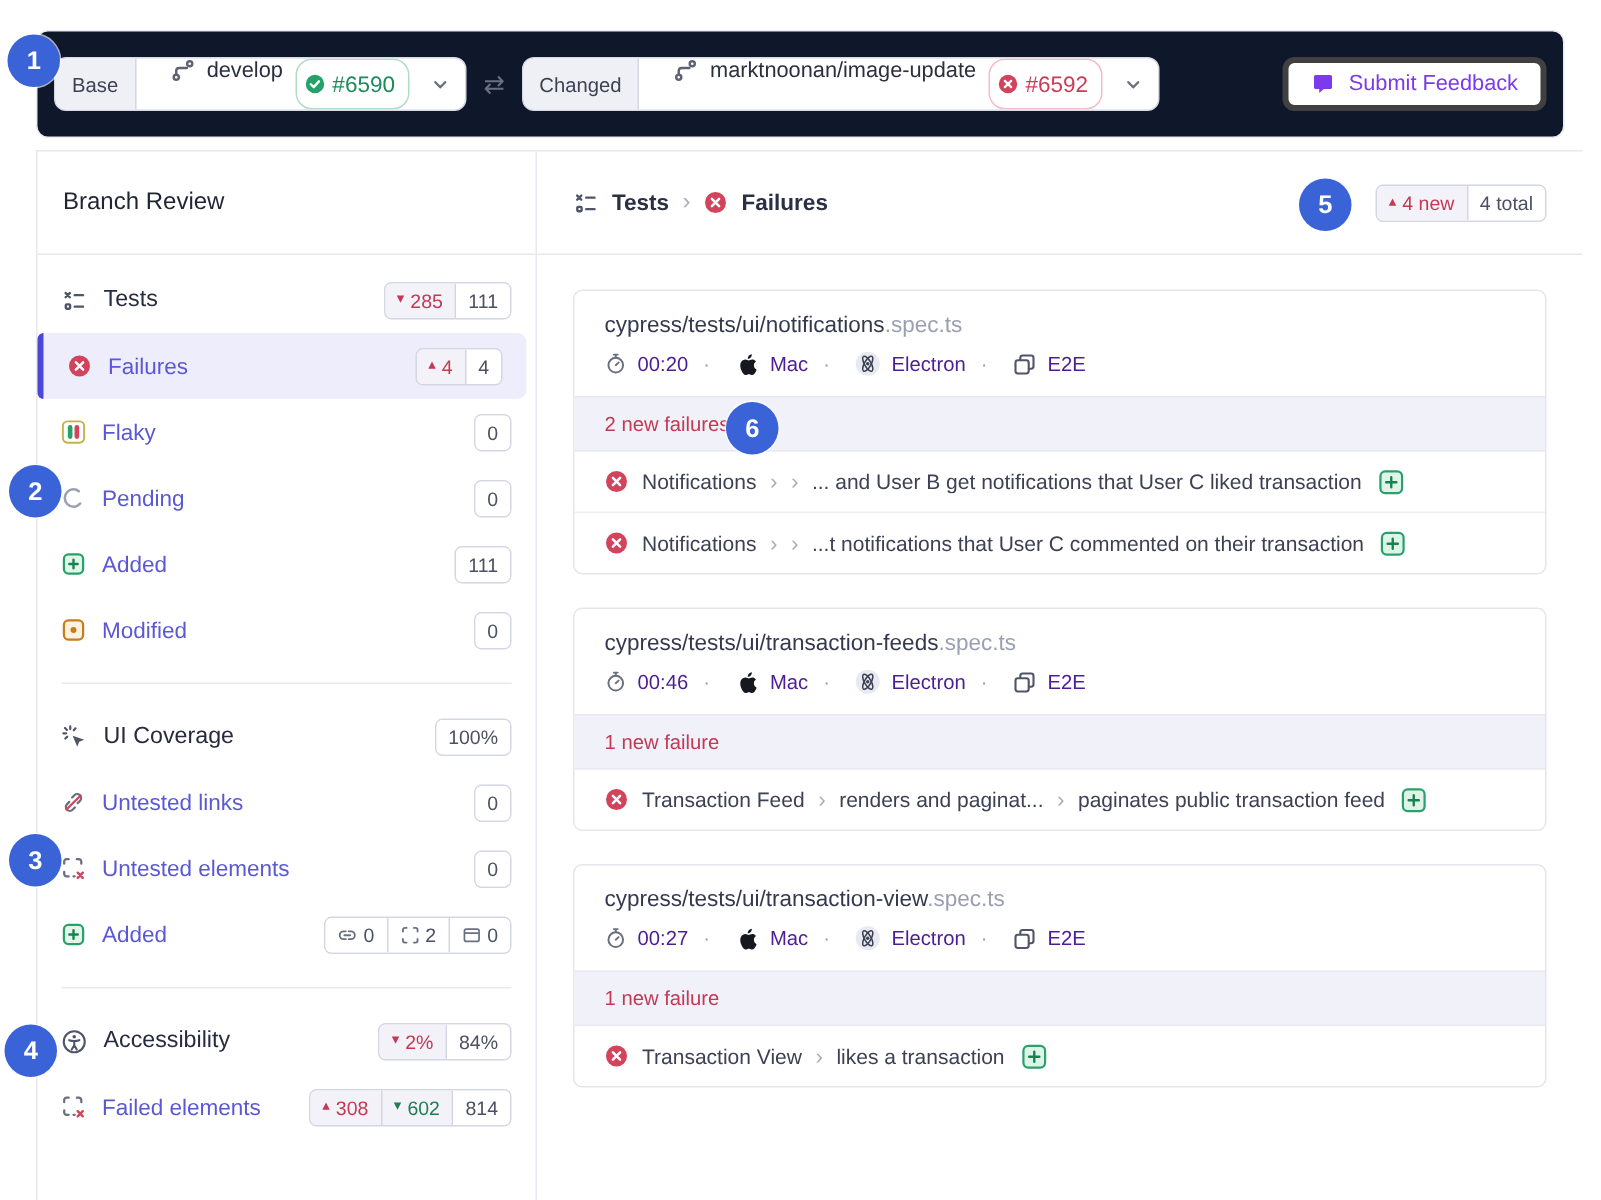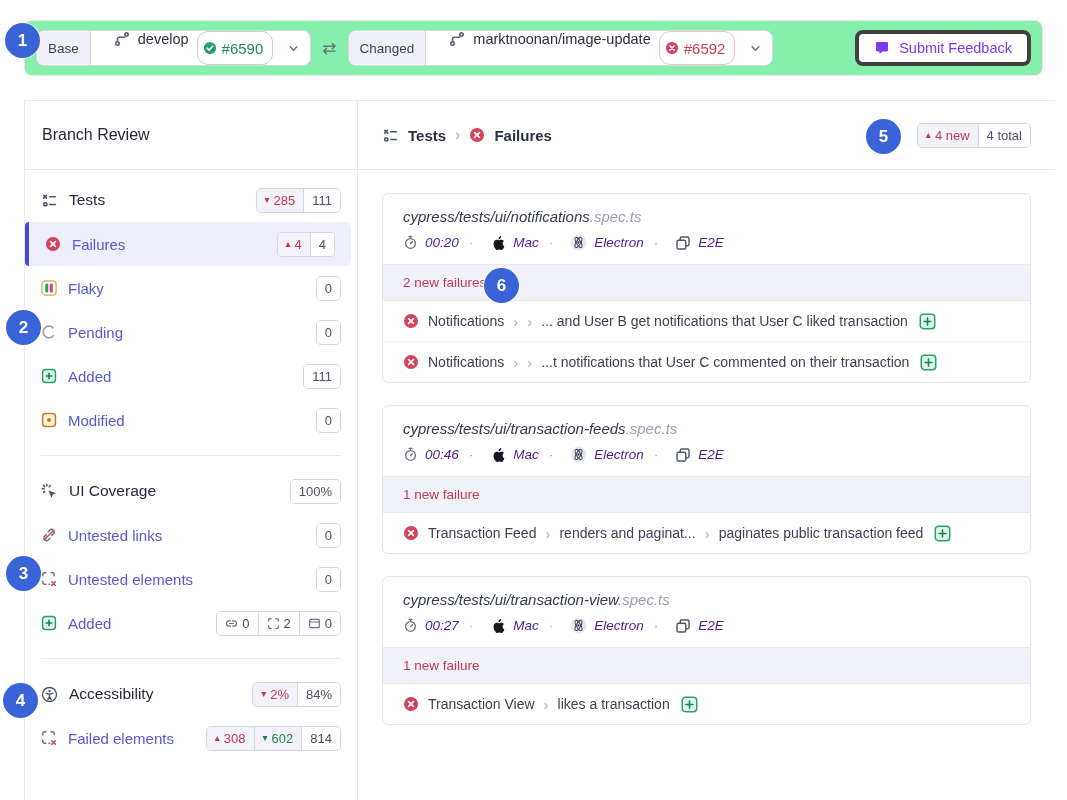--- a/index.html
+++ b/index.html
@@ -1,21 +1,21 @@
 <!DOCTYPE html>
 <html><head>
 <meta charset="utf-8">
 <style>
   html,body{margin:0;padding:0;}
   body{width:1067px;height:800px;position:relative;background:#fff;overflow:hidden;
        font-family:"Liberation Sans",sans-serif;color:#2b3040;}
   .ic{display:inline-block;vertical-align:middle;flex:none;}
 
   
-  .topbar{position:absolute;left:24px;top:20px;width:1019px;height:56px;background:#86efac;
+  .topbar{position:absolute;left:24px;top:20px;width:1019px;height:72px;background:#0f172a;
           border:1px solid #e9eaf1;border-radius:8px;display:flex;align-items:center;
           padding:0 11px;box-sizing:border-box;}
   .select{display:flex;align-items:stretch;background:#fff;border:1px solid #d6d8e4;border-radius:8px;
           height:34px;overflow:hidden;cursor:pointer;}
   .select .tag{display:flex;align-items:center;padding:0 11px;background:#eef0f6;
                border-right:1px solid #d6d8e4;color:#3e4354;font-size:13.5px;}
   .select .val{display:flex;gap:8px;padding:0 4px 0 11px;font-size:14.5px;color:#2b3040;margin-left:12px;}
   .select .chevbox{display:flex;align-items:center;padding:0 9px;}
   .run-badge{display:inline-flex;align-items:center;gap:5px;border:1px solid;border-radius:11px;
              padding:2px 9px 2px 5px;font-size:15px;background:#fff;}
@@ -55,21 +55,21 @@
 
   
   .main{flex:1;min-width:0;}
   .main-header{height:69px;border-bottom:1px solid #e7e8f0;display:flex;align-items:center;
                padding:0 24px;box-sizing:border-box;}
   .breadcrumb{display:flex;align-items:center;gap:9px;font-size:15px;font-weight:600;color:#2a3042;}
   .crumb-sep{color:#a9aebc;font-weight:400;font-size:16px;}
   .summary{margin-left:auto;}
   .cards{padding:23px 24px;display:flex;flex-direction:column;gap:22px;}
   .card{border:1px solid #e4e5ee;border-radius:6px;background:#fff;overflow:hidden;}
-  .card-head{padding:14px 20px 13px;font-style:italic;}
+  .card-head{padding:14px 20px 13px;}
   .spec{font-size:15px;color:#333a4e;margin-bottom:9px;}
   .spec .ext{color:#9aa0b2;}
   .meta{display:flex;align-items:center;gap:10px;font-size:13.5px;color:#4c1d95;}
   .m-item{display:flex;align-items:center;gap:7px;}
   .m-item + .m-item::before{content:'\00B7';color:#9aa0b2;margin-right:10px;}
   .new-failures{background:#f1f1fa;border-top:1px solid #e7e8f0;border-bottom:1px solid #e7e8f0;
                 padding:10px 20px;font-size:13.5px;color:#c23a54;}
   .fail-row{display:flex;align-items:center;gap:9px;padding:0 20px;height:40px;font-size:14px;
             color:#3c4254;cursor:pointer;}
   .fail-row + .fail-row{border-top:1px solid #eef0f5;}

